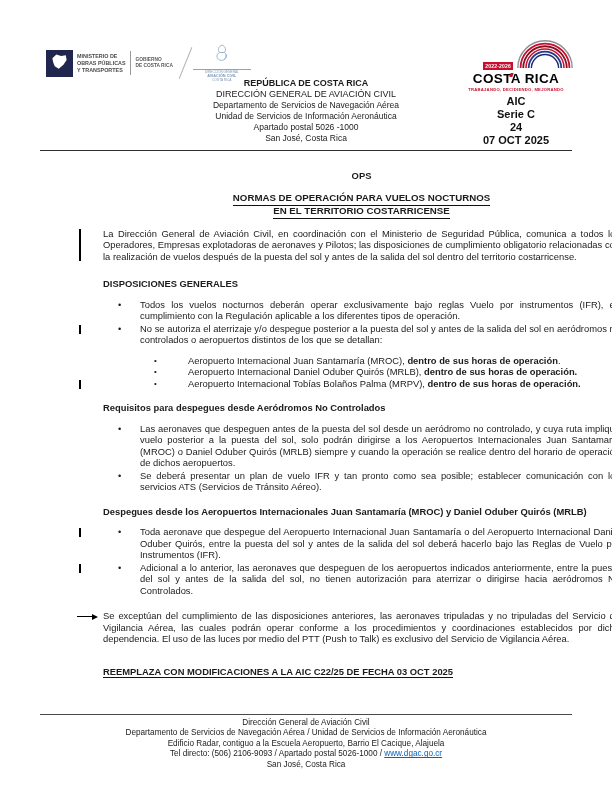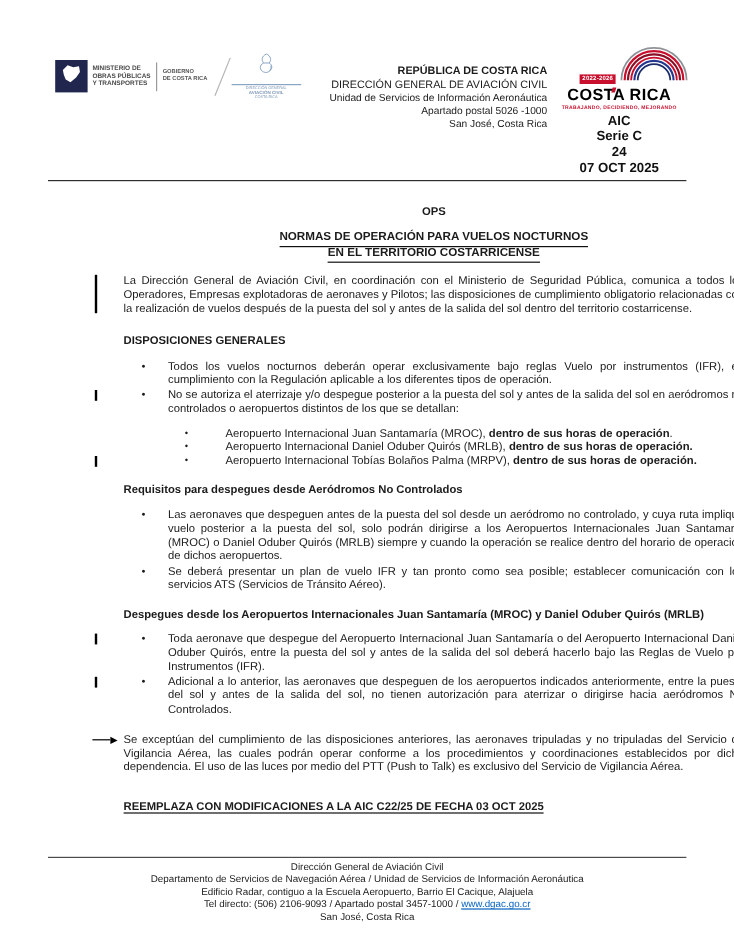--- a/index.html
+++ b/index.html
@@ -12,21 +12,21 @@
   .hdr-left { position:absolute; left:46px; top:44px; display:flex; align-items:center; }
   .mopt-box { width:27px; height:27px; background:#20264d; display:flex; align-items:center; justify-content:center; flex:none; }
   .mopt-text { font-size:5.4px; font-weight:bold; color:#4a4a4a; line-height:6.6px; padding:0 4px 0 4px; white-space:nowrap; }
   .vdiv { width:1px; height:24px; background:#9a9a9a; flex:none; }
   .gov-text { font-size:4.8px; font-weight:bold; color:#5a5a5a; line-height:6px; padding:0 5px; white-space:nowrap; }
   .slash { width:1px; height:34px; background:#b5b5b5; transform:rotate(22deg); margin:0 7px; flex:none; }
   .dgac-emblem { text-align:center; width:58px; }
   .dgac-emblem .em-lines { border-top:0.8px solid #8aa5c4; margin-top:1px; padding-top:1px; font-size:3.2px; line-height:3.9px; color:#7d97b5; white-space:nowrap; }
   .dgac-emblem .em-lines .b { font-weight:bold; font-size:3.8px; }
 
-  .hdr-center { position:absolute; left:156px; width:300px; top:54px; text-align:right; line-height:11px; }
+  .hdr-center { position:absolute; left:156px; width:300px; top:78px; text-align:center; line-height:11px; }
   .hdr-center .l1 { font-weight:bold; font-size:9px; }
   .hdr-center .l2 { font-size:9px; }
   .hdr-center .ls { font-size:8.5px; }
 
   .hdr-right { position:absolute; right:34px; top:42px; width:124px; text-align:center; }
   .cr-logo { position:relative; width:118px; margin:0 auto; }
   .cr-arc-row { display:flex; align-items:flex-end; justify-content:flex-end; height:30px; }
   .years { background:#c8102e; color:#fff; font-size:5px; font-weight:bold; padding:1px 2px; margin-right:2px; margin-bottom:2px; letter-spacing:0.2px; }
   .cr-name { font-size:13.5px; font-weight:bold; color:#000; letter-spacing:0.4px; line-height:14px; position:relative; }
   .cr-name .tmark { position:absolute; left:53px; top:1px; width:3px; height:4px; background:#c8102e; transform:skewX(-18deg); }
@@ -104,20 +104,21 @@
         <div>DIRECCIÓN GENERAL</div>
         <div class="b">AVIACIÓN CIVIL</div>
         <div>COSTA RICA</div>
       </div>
     </div>
   </div>
 
   <div class="hdr-center">
     <div class="l1">REPÚBLICA DE COSTA RICA</div>
     <div class="l2">DIRECCIÓN GENERAL DE AVIACIÓN CIVIL</div>
+    <div class="ls">Departamento de Servicios de Navegación Aérea</div>
     <div class="ls">Unidad de Servicios de Información Aeronáutica</div>
     <div class="ls">Apartado postal 5026 -1000</div>
     <div class="ls">San José, Costa Rica</div>
   </div>
 
   <div class="hdr-right">
     <div class="cr-logo">
       <div class="cr-arc-row">
         <span class="years">2022-2026</span>
         <span>
@@ -229,17 +230,17 @@
       <span class="u">REEMPLAZA CON MODIFICACIONES A LA AIC C22/25 DE FECHA 03 OCT 2025</span>
     </div>
 
   </div>
 
   <div class="footer-rule"></div>
   <div class="footer">
     <div>Dirección General de Aviación Civil</div>
     <div>Departamento de Servicios de Navegación Aérea / Unidad de Servicios de Información Aeronáutica</div>
     <div>Edificio Radar, contiguo a la Escuela Aeropuerto, Barrio El Cacique, Alajuela</div>
-    <div><span>Tel directo: (506) 2106-9093 / Apartado postal 3457-1000 / </span><a href="#">www.dgac.go.cr</a></div>
+    <div><span>Tel directo: (506) 2106-9093 / Apartado postal 5026-1000 / </span><a href="#">www.dgac.go.cr</a></div>
     <div>San José, Costa Rica</div>
   </div>
 
 </div>
 
 </body></html>

